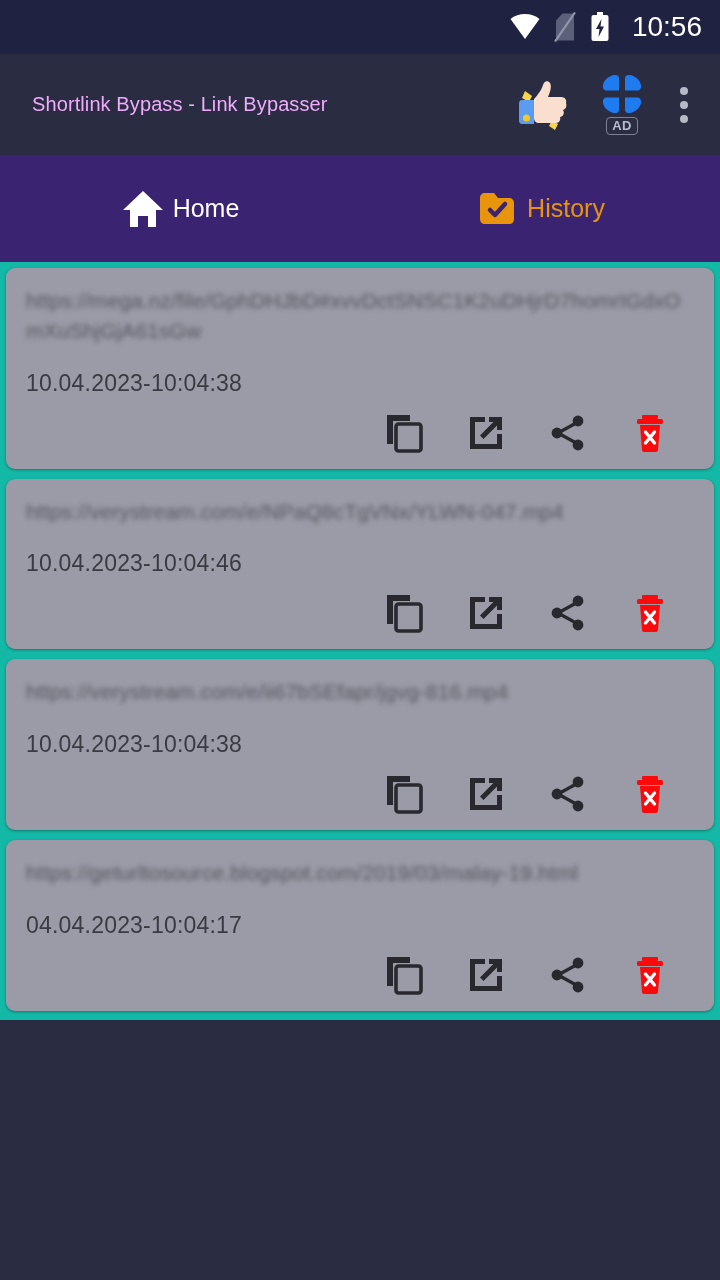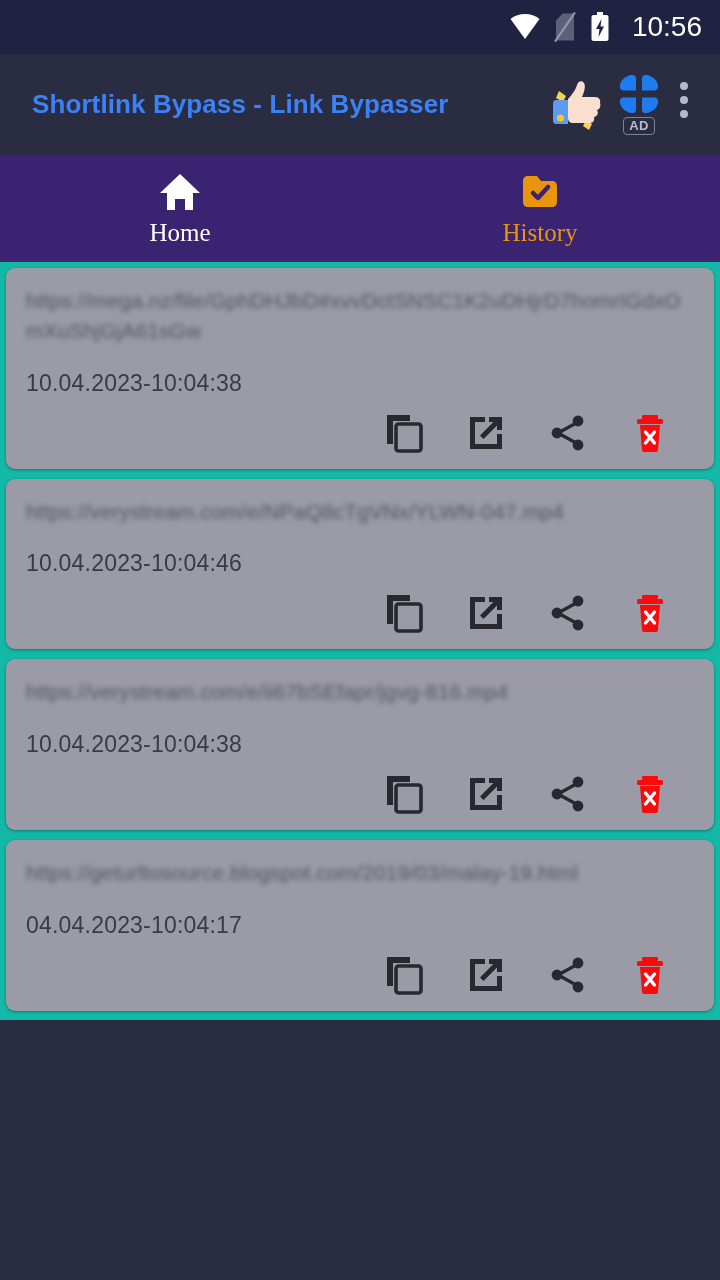--- a/index.html
+++ b/index.html
@@ -56,31 +56,31 @@
   
   .app-bar {
     height: 101px;
     background: #2a2c42;
     display: flex;
     align-items: center;
     padding: 0 22px 0 32px;
     flex: 0 0 auto;
   }
   .app-title {
-    font-size: 26px;
-    font-weight: 700;
-    color: #3b82f6;
+    font-size: 20px;
+    font-weight: 400;
+    color: #f0abfc;
     white-space: nowrap;
     letter-spacing: 0.1px;
   }
   .app-bar-spacer { flex: 1 1 auto; }
   .app-bar-actions {
     display: flex;
-    align-items: flex-start;
-    gap: 9px;
+    align-items: center;
+    gap: 26px;
   }
   .thumb-emoji {
     width: 62px;
     height: 62px;
     display: block;
   }
   .ad-icon-wrap {
     display: flex;
     flex-direction: column;
     align-items: center;
@@ -114,26 +114,25 @@
   
   .tab-bar {
     height: 107px;
     background: #3a2472;
     display: flex;
     flex: 0 0 auto;
   }
   .tab {
     flex: 1 1 0;
     display: flex;
-    flex-direction: column;
+    flex-direction: row;
     align-items: center;
     justify-content: center;
     gap: 8px;
     cursor: pointer;
-    font-family: Liberation Serif, serif;
   }
   .tab-icon { width: 44px; height: 40px; display: block; }
   .tab-label {
     font-size: 25px;
     font-weight: 400;
     line-height: 1;
   }
   .tab-home .tab-label    { color: #ffffff; }
   .tab-history .tab-label { color: #e8940c; }
 

